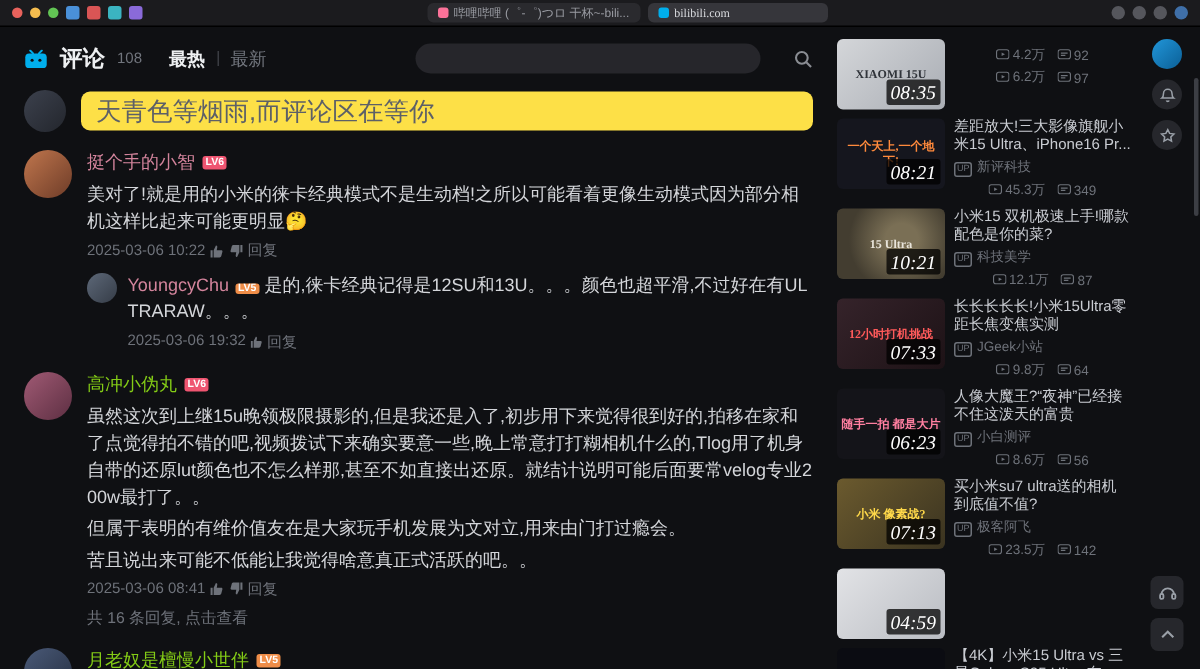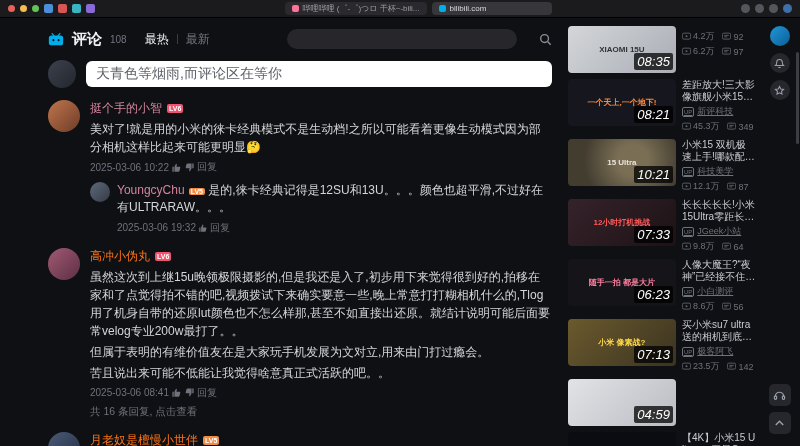--- a/index.html
+++ b/index.html
@@ -6,80 +6,80 @@
   html,body { width:800px; height:446px; overflow:hidden; }
   body { background:#0f1013; font-family:"Liberation Sans","DejaVu Sans",sans-serif; color:#c9ccd2; }
 
   
   .browser-bar { height:18px; background:#1b1b1e; border-bottom:1px solid #000; display:flex; align-items:center; gap:5px; padding:0 8px; }
   .dot { width:7px; height:7px; border-radius:50%; }
   .d-red{background:#e8625c}.d-yel{background:#f5bd4f}.d-grn{background:#62c454}
   .ext { width:9px; height:9px; border-radius:2px; }
   .pill { display:flex; align-items:center; gap:4px; border-radius:4px; height:13px; padding:0 7px; font-size:8px; white-space:nowrap; overflow:hidden; }
   .tab-pill { background:#2a2a2e; color:#9a9ca3; max-width:175px; }
-  .addr-pill { background:#36363b; color:#d8dade; min-width:120px; }
+  .addr-pill { background:#36363b; color:#d8dade; min-width:120px;font-family:Liberation Serif, serif; }
   .fav { width:7px; height:7px; border-radius:2px; flex-shrink:0; }
   .bar-ico { width:9px; height:9px; border-radius:50%; background:#55565c; }
   .spacer { flex:1; }
 
   
-  .page { display:flex; height:428px;margin-left:32px; }
+  .page { display:flex; height:428px; }
   .main { width:556px; padding:8px 14px 0 16px; overflow:hidden; }
   .sidebar { width:204px; padding:8px 6px 0 2px; overflow:hidden; }
   .rail { width:40px; position:relative; }
 
   
   .c-header { display:flex; align-items:center; gap:8px; height:26px; }
   .h-title { font-size:15px; font-weight:bold; color:#eef0f2; }
   .h-count { font-size:10px; color:#71757d; margin-right:10px; }
   .tab { font-size:12px; color:#71757d; cursor:pointer; }
-  .tab.active { color:#eef0f2; font-weight:normal; }
+  .tab.active { color:#eef0f2; font-weight:bold; }
   .tab-div { width:1px; height:10px; background:#3a3c42; }
   .input-pill { width:230px; height:20px; background:#26262b; border-radius:10px; }
   .mag { margin-left:14px; }
 
   .post-row { display:flex; align-items:center; gap:10px; margin:8px 0 12px 0; }
-  .post-box { flex:1; height:26px; background:#ffffff; border-radius:6px; display:flex; align-items:center; padding:0 10px; font-size:14px; color:#5d6067; }
+  .post-box { flex:1; height:26px; background:#fde047; border-radius:6px; display:flex; align-items:center; padding:0 10px; font-size:17px; color:#5d6067; }
 
   
   .avatar { border-radius:50%; flex-shrink:0; }
   .av { width:32px; height:32px; }
   .av-self { width:28px; height:28px; background:linear-gradient(135deg,#3c414d,#23262d); }
   .av1 { background:linear-gradient(135deg,#c0764d,#6e3c28); }
   .av2 { background:linear-gradient(135deg,#a05a74,#5d2f42); }
   .av3 { background:linear-gradient(135deg,#4a5a78,#252e40); }
   .av-r { width:20px; height:20px; background:linear-gradient(135deg,#5d6878,#353c47); }
   .comment { display:flex; gap:10px; margin-bottom:13px; }
   .c-body { flex:1; min-width:0; }
   .c-head { display:flex; align-items:center; gap:5px; }
-  .c-user { font-size:12px; color:#f97316; }
+  .c-user { font-size:12px; color:#84cc16; }
   .c-user.vip { color:#d3849c; }
   .lv { font-size:7px; line-height:9px; padding:0 2px; border-radius:2px; color:#fff; font-weight:bold; }
   .lv6 { background:#ef5571; }
   .lv5 { background:#ef8d48; }
   .c-text { font-size:12px; line-height:1.5; color:#d4d6da; margin-top:3px; word-break:break-all; }
   .c-meta { display:flex; align-items:center; gap:2px; margin-top:4px; font-size:10px; color:#6e727a; }
   .reply-btn { color:#6e727a; cursor:pointer; }
   .reply { display:flex; gap:7px; margin-top:8px; }
   .r-inline { font-size:12px; line-height:1.45; color:#d4d6da; word-break:break-all; }
   .r-inline .c-user { margin-right:4px; }
   .view-more { font-size:10.5px; color:#6e727a; margin-top:5px; cursor:pointer; }
   .ico { display:inline-flex; align-items:center; }
 
   
   .video-item { display:flex; gap:6px; margin-bottom:6px; cursor:pointer; }
-  .thumb { width:108px; height:47px; border-radius:4px; position:relative; flex-shrink:0; display:flex; align-items:center; justify-content:center; text-align:center; padding:2px; }
+  .thumb { width:72px; height:47px; border-radius:4px; position:relative; flex-shrink:0; display:flex; align-items:center; justify-content:center; text-align:center; padding:2px;font-family:Liberation Serif, serif; }
   .thumb span { font-size:8px; font-weight:bold; line-height:1.2; }
   .duration { position:absolute; right:3px; bottom:3px; background:rgba(0,0,0,.75); color:#fff; font-size:13px; line-height:1; padding:2px 3px; border-radius:2px; font-weight:normal; }
   .duration:empty { display:none; }
   .v-info { flex:1; min-width:0; }
   .v-title { font-size:10px; line-height:12px; color:#c9ccd2; display:-webkit-box; -webkit-line-clamp:2; -webkit-box-orient:vertical; overflow:hidden; word-break:break-all; }
-  .v-up { display:flex; align-items:center; gap:3px; font-size:9px; color:#6e727a; margin-top:2px;text-decoration:underline; }
+  .v-up { display:flex; align-items:flex-end; gap:3px; font-size:9px; color:#6e727a; margin-top:2px; }
   .up-badge { font-size:6px; line-height:8px; border:1px solid #6e727a; border-radius:2px; padding:0 1px; color:#6e727a; }
-  .v-stats { display:flex; align-items:center; gap:8px; font-size:9px; color:#6e727a; margin-top:2px; }
+  .v-stats { display:flex; align-items:center; gap:8px; font-size:9px; color:#6e727a; margin-top:2px;justify-content:center; }
   .v-stats .st { display:flex; align-items:center; gap:2px; }
   .t0{background:linear-gradient(135deg,#d4d6d9,#a9adb4); color:#30343a;}
   .t1{background:#15161e; color:#ff8a3c;}
   .t2{background:radial-gradient(circle at 60% 45%,#7a6f55 0 22%,#433d30 70%); color:#e8e4da;}
   .t3{background:linear-gradient(135deg,#35232a,#1d1216); color:#ff5a5a;}
   .t4{background:#141419; color:#ff7fa0;}
   .t5{background:linear-gradient(135deg,#6b5a2e,#3a3320); color:#ffd94a;}
   .t6{background:linear-gradient(135deg,#e2e3e6,#b9bcc2); color:#33363c;}
   .t7{background:#0b0c12; color:#ffffff;}
 

